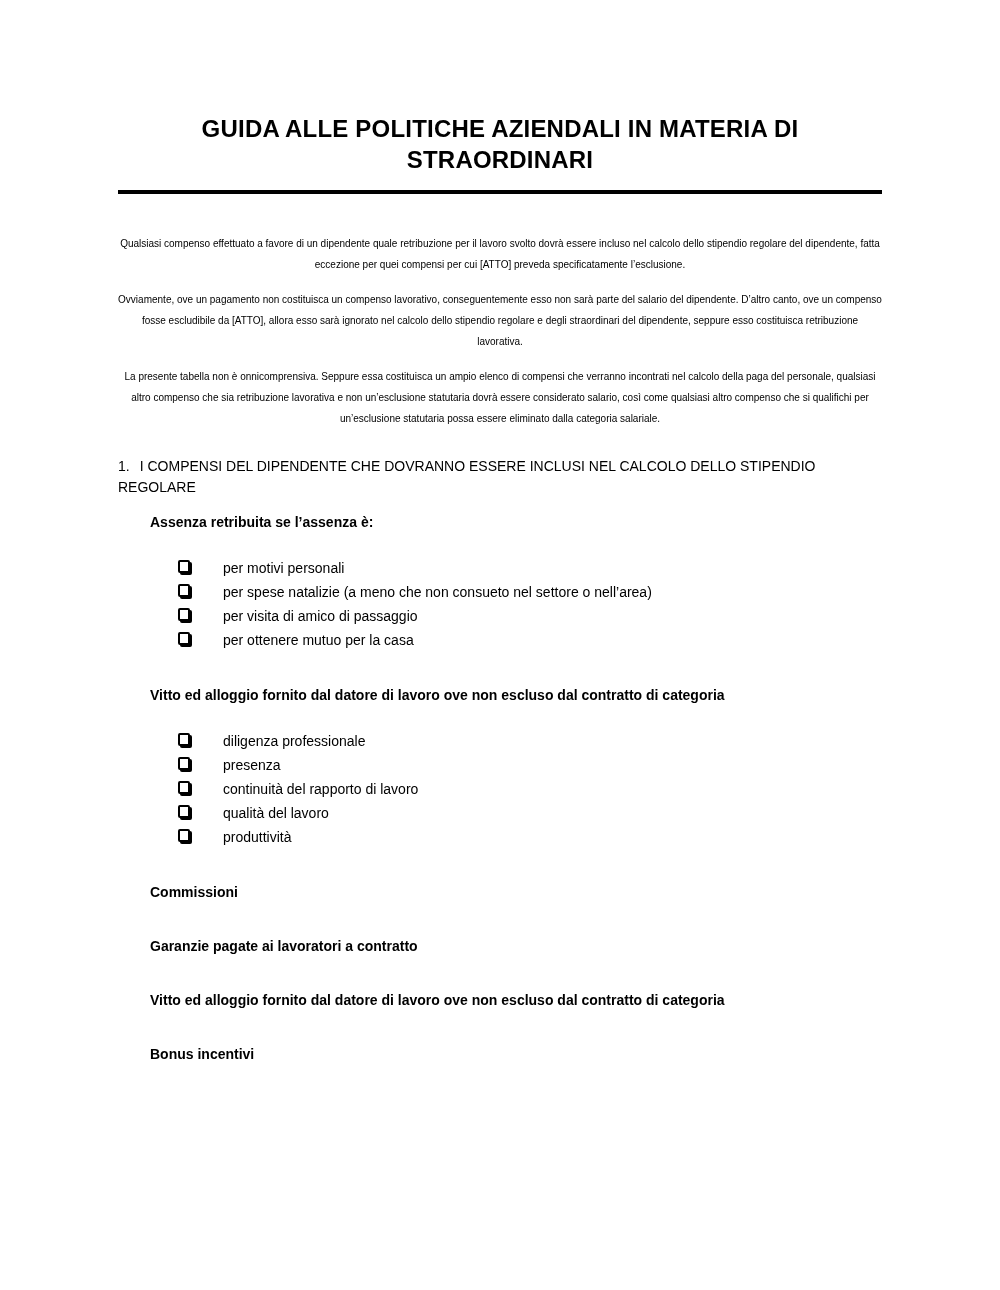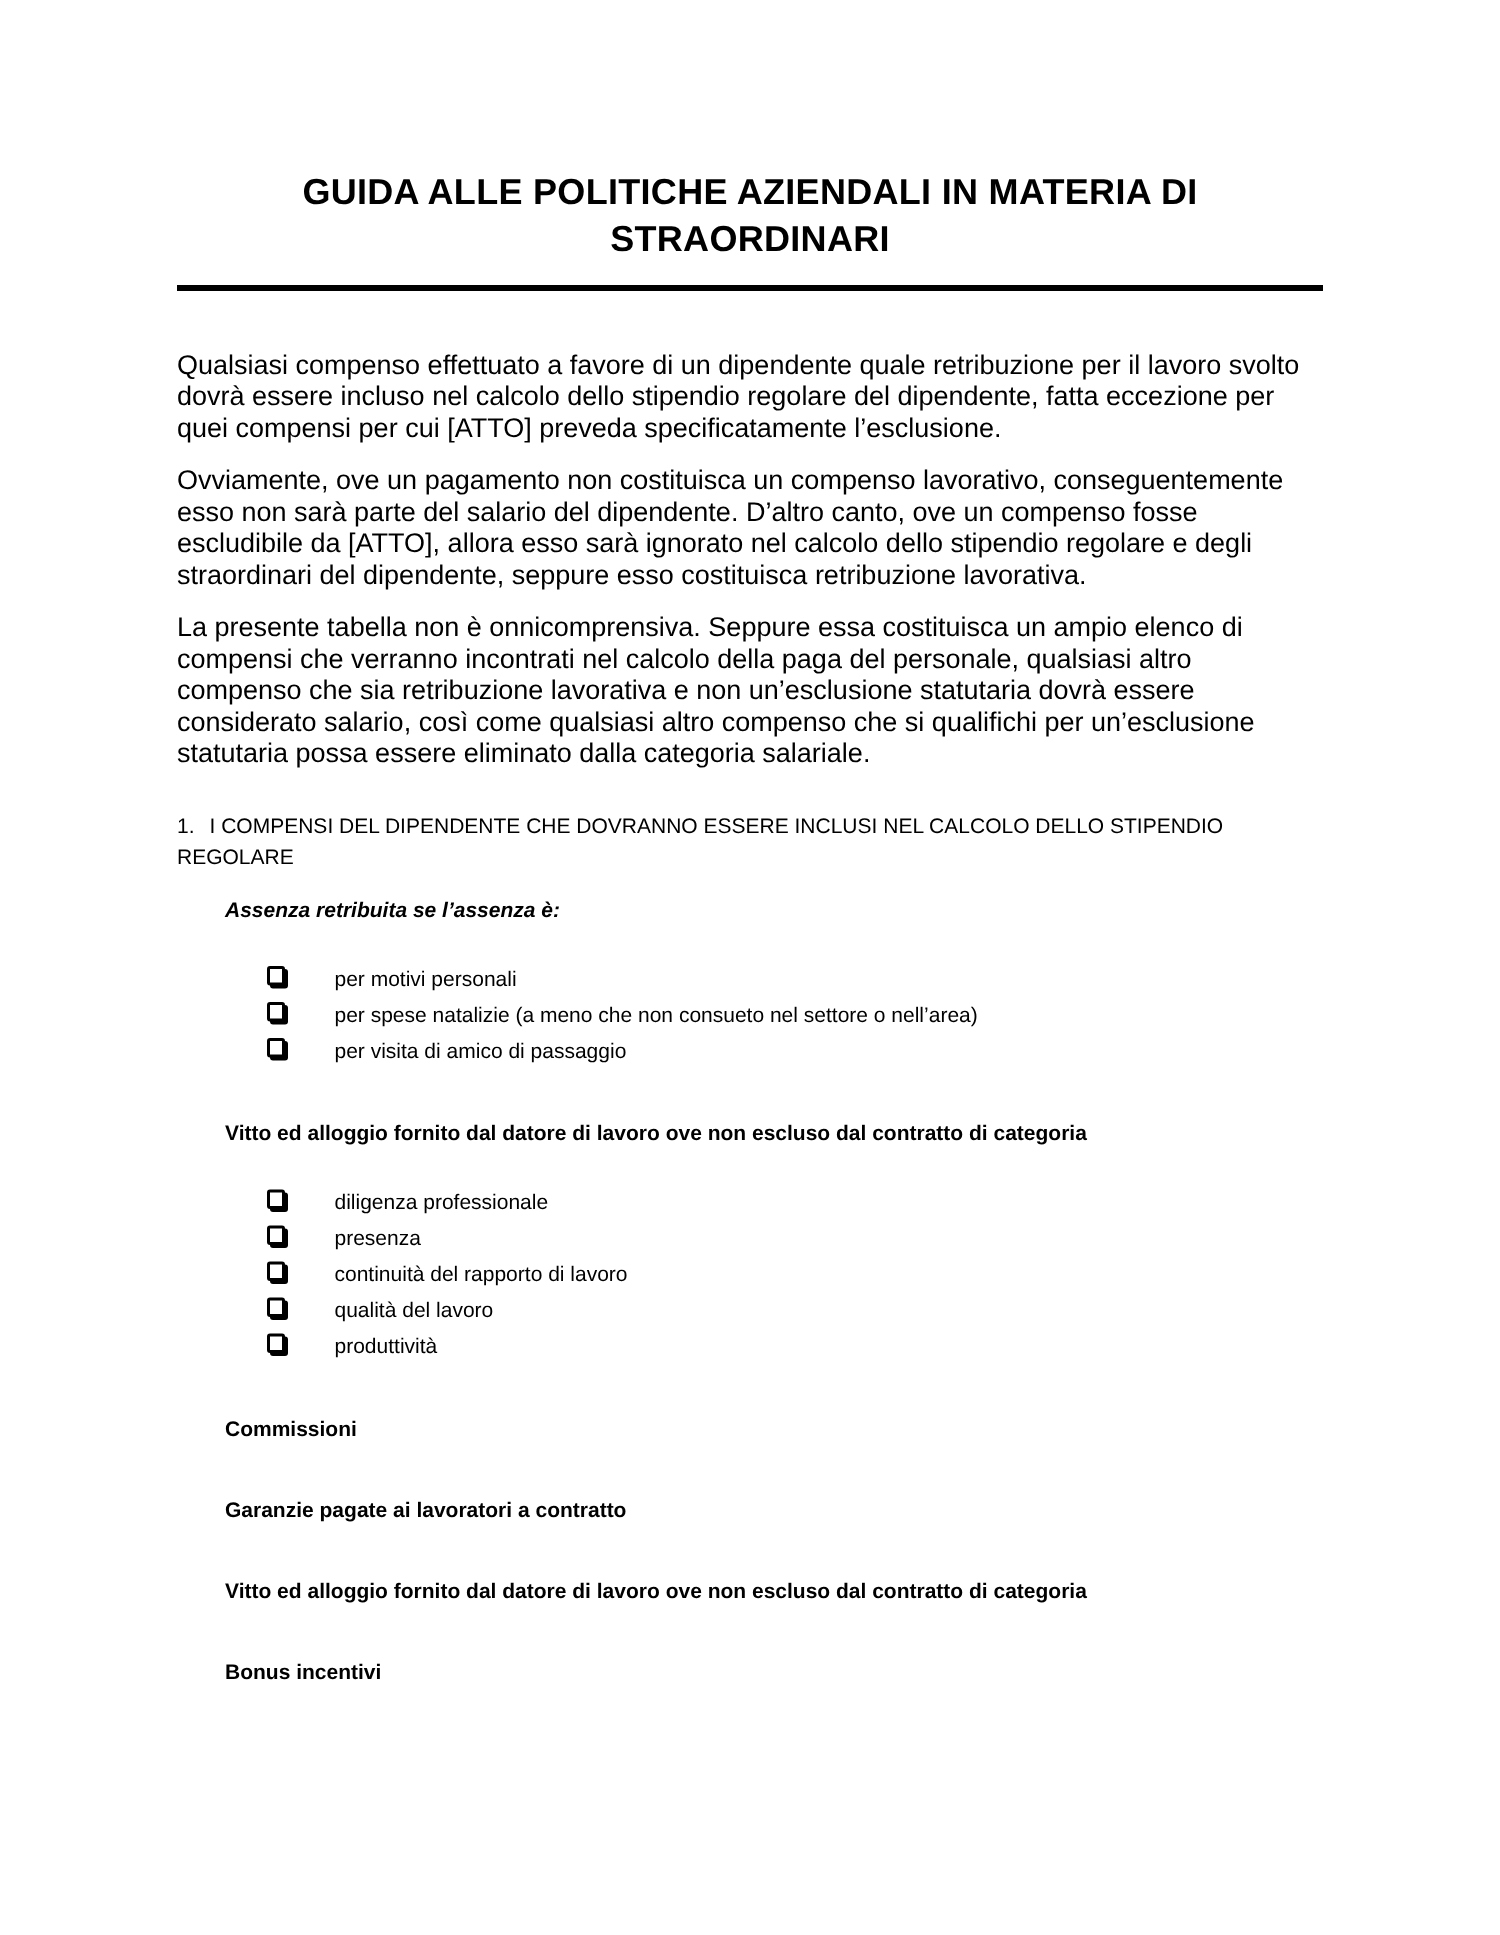--- a/index.html
+++ b/index.html
@@ -25,39 +25,40 @@
     text-align: center;
     letter-spacing: 0.2px;
   }
   .title-rule {
     margin-top: 15px;
     height: 4px;
     background: #000000;
     width: 100%;
   }
   .para {
-    font-size: 18px;
+    font-size: 10px;
     line-height: 21px;
     margin: 14px 0 0 0;
+    text-align: center;
   }
   .para.first { margin-top: 39px; }
   .section-heading {
     margin: 27px 0 0 0;
     font-size: 14px;
     line-height: 21px;
     font-weight: normal;
   }
   .section-heading .sec-num { margin-right: 10px; }
   .subheading {
     margin: 33px 0 0 32px;
     font-size: 14px;
     line-height: 21px;
     font-weight: bold;
   }
-  .subheading.tight { margin-top: 14px; font-style: italic; }
+  .subheading.tight { margin-top: 14px; }
   .checklist {
     list-style: none;
     margin: 23px 0 0 60px;
     padding: 0;
   }
   .checklist li {
     display: flex;
     align-items: center;
     height: 24px;
     font-size: 14px;
@@ -99,20 +100,24 @@
       <span class="item-label">per motivi personali</span>
     </li>
     <li>
       <span class="checkbox"></span>
       <span class="item-label">per spese natalizie (a meno che non consueto nel settore o nell’area)</span>
     </li>
     <li>
       <span class="checkbox"></span>
       <span class="item-label">per visita di amico di passaggio</span>
     </li>
+    <li>
+      <span class="checkbox"></span>
+      <span class="item-label">per ottenere mutuo per la casa</span>
+    </li>
   </ul>
 
   <h3 class="subheading">Vitto ed alloggio fornito dal datore di lavoro ove non escluso dal contratto di categoria</h3>
 
 
   <ul class="checklist">
     <li>
       <span class="checkbox"></span>
       <span class="item-label">diligenza professionale</span>
     </li>

